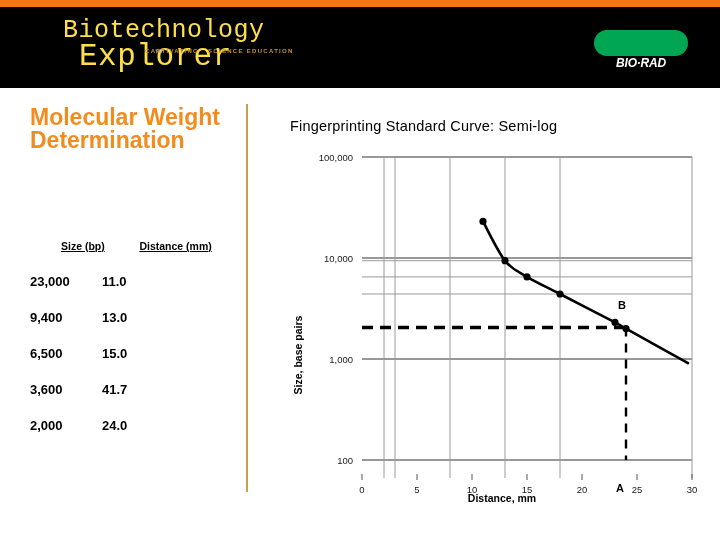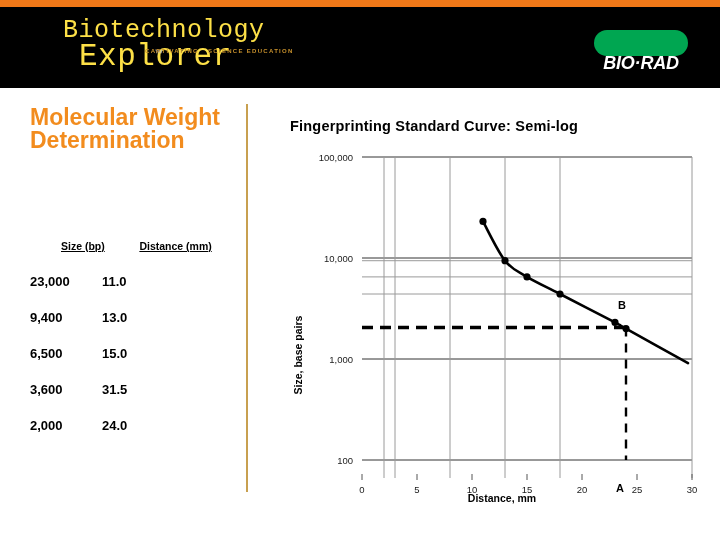--- a/index.html
+++ b/index.html
@@ -82,21 +82,21 @@
     border-radius: 13px;
     display: flex;
     align-items: center;
     justify-content: center;
   }
   #biorad-logo-text {
     color: #ffffff;
     font-family: "Liberation Sans", sans-serif;
     font-weight: bold;
     font-style: italic;
-    font-size: 18px;
+    font-size: 12px;
     letter-spacing: -0.2px;
     margin-top: 40px;
   }
 
   
   #slide-title {
     position: absolute;
     left: 30px; top: 106px;
     width: 200px;
     color: #F28C1E;
@@ -141,21 +141,21 @@
     color: #000;
   }
   #data-table .cell-size { width: 72px; }
   #data-table .cell-dist { width: 120px; }
 
   
   #chart-title {
     position: absolute;
     left: 290px; top: 118px;
     font-family: "Liberation Sans", sans-serif;
-    font-weight: bold;
+    font-weight: normal;
     font-size: 14.5px;
     color: #000;
     letter-spacing: 0.2px;
     white-space: nowrap;
   }
   #chart-region {
     position: absolute;
     left: 288px; top: 140px;
     width: 420px; height: 370px;
   }
@@ -213,21 +213,21 @@
   <div class="data-row">
     <span class="cell-size">9,400</span>
     <span class="cell-dist">13.0</span>
   </div>
   <div class="data-row">
     <span class="cell-size">6,500</span>
     <span class="cell-dist">15.0</span>
   </div>
   <div class="data-row">
     <span class="cell-size">3,600</span>
-    <span class="cell-dist">31.5</span>
+    <span class="cell-dist">41.7</span>
   </div>
   <div class="data-row">
     <span class="cell-size">2,000</span>
     <span class="cell-dist">24.0</span>
   </div>
 </div>
 
 <div id="chart-title">Fingerprinting Standard Curve:  Semi-log</div>
 
 <div id="chart-region">

